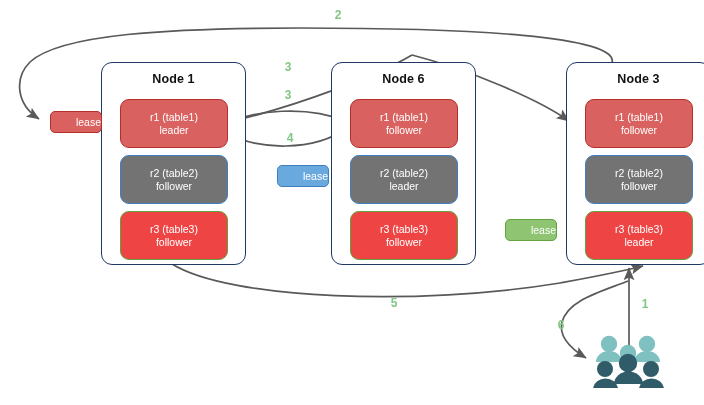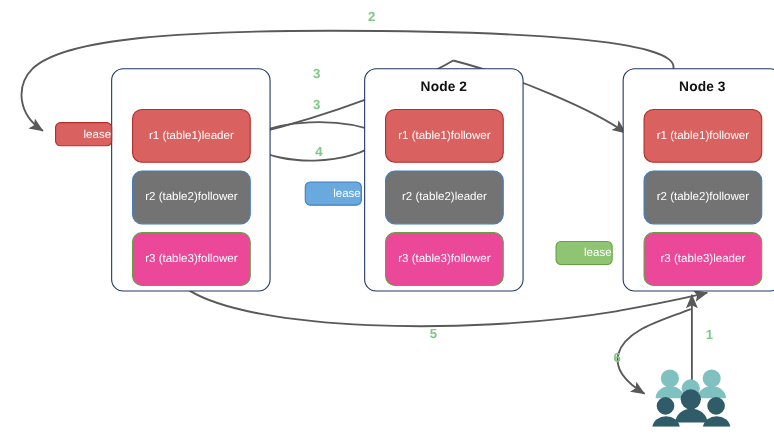--- a/index.html
+++ b/index.html
@@ -28,33 +28,33 @@
     font-size:12.5px;
     font-weight:bold;
     color:#111111;
     letter-spacing:.1px;
   }
   .replica{
     position:absolute;
     box-sizing:border-box;
     border-radius:9px;
     display:flex;
-    flex-direction:row;
+    flex-direction:column;
     align-items:center;
     justify-content:center;
     color:#ffffff;
     font-size:10.5px;
     line-height:13px;
     text-align:center;
     border-width:1.4px;
     border-style:solid;
   }
   .rep-red{background:#d9615f;border-color:#b32f2b;}
   .rep-blue{background:#737373;border-color:#3f7fc1;}
-  .rep-green{background:#ec4899;border-color:#63a33f;}
+  .rep-green{background:#ef4444;border-color:#63a33f;}
 
   .lease{
     position:absolute;
     box-sizing:border-box;
     border-radius:5px;
     border-width:1.4px;
     border-style:solid;
     color:#ffffff;
     font-size:10.5px;
     display:flex;
@@ -97,36 +97,37 @@
     <path d="M 347,128 C 314,152 256,150 230,134" fill="none" stroke="#595959" stroke-width="1.7" marker-end="url(#ah)"></path>
 
     <path d="M 172,264 C 230,300 420,306 560,283 C 598,276 620,272 643,266" fill="none" stroke="#595959" stroke-width="1.7" marker-end="url(#ah)"></path>
 
     <path d="M 629,350 L 629,268" fill="none" stroke="#595959" stroke-width="1.7" marker-end="url(#ah)"></path>
 
     <path d="M 628,281 C 600,292 568,300 562,322 C 558,338 573,350 586,358" fill="none" stroke="#595959" stroke-width="1.7" marker-end="url(#ah)"></path>
   </svg>
 
   <div class="node" style="left:101px;top:62px;width:145px;height:203px;">
+    <div class="node-title">Node 1</div>
     <div class="replica rep-red" style="left:18px;top:36px;width:108px;height:49px;">
       <span>r1 (table1)</span>
       <span>leader</span>
     </div>
     <div class="replica rep-blue" style="left:18px;top:92px;width:108px;height:49px;">
       <span>r2 (table2)</span>
       <span>follower</span>
     </div>
     <div class="replica rep-green" style="left:18px;top:148px;width:108px;height:49px;">
       <span>r3 (table3)</span>
       <span>follower</span>
     </div>
   </div>
 
   <div class="node" style="left:331px;top:62px;width:145px;height:203px;">
-    <div class="node-title">Node 2</div>
+    <div class="node-title">Node 6</div>
     <div class="replica rep-red" style="left:18px;top:36px;width:108px;height:49px;">
       <span>r1 (table1)</span>
       <span>follower</span>
     </div>
     <div class="replica rep-blue" style="left:18px;top:92px;width:108px;height:49px;">
       <span>r2 (table2)</span>
       <span>leader</span>
     </div>
     <div class="replica rep-green" style="left:18px;top:148px;width:108px;height:49px;">
       <span>r3 (table3)</span>

